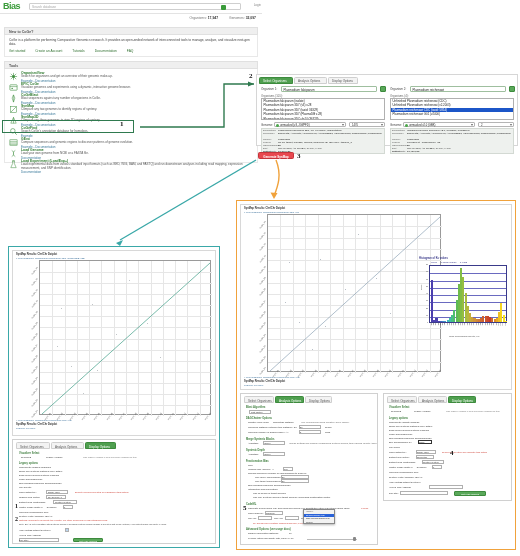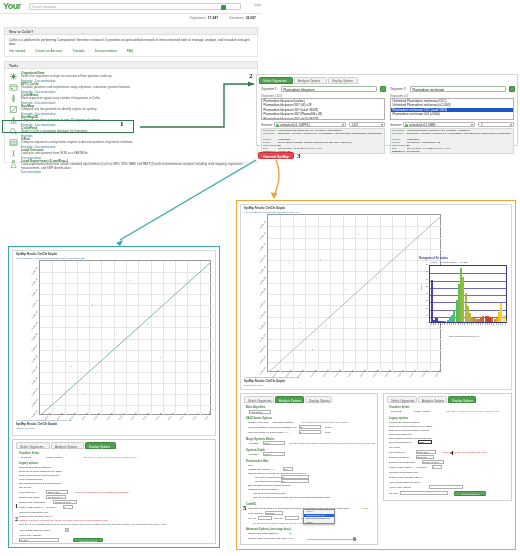--- a/index.html
+++ b/index.html
@@ -124,21 +124,21 @@
   .dd-open { position:absolute; background:#f2f2f2; border:1px solid #8a8a8a; box-shadow:0 1px 2px rgba(0,0,0,.3); }
   .dd-item { height:3.6px; font-size:2.4px; line-height:3.6px; padding-left:2px; color:#222; white-space:nowrap; }
   .dd-item.sel { background:#2a62d8; color:#fff; }
 </style>
 </head>
 <body>
 
 <div class="abs" id="panelA">
 
   <div class="coge-header">
-    <div class="coge-logo">Your</div>
+    <div class="coge-logo">Bias</div>
     <div class="coge-search">
       <span>Search database</span>
       <div class="coge-search-btn"></div>
     </div>
     <div class="coge-login">Login</div>
   </div>
 
   <div class="stats-bar">
     <div class="stats-inner">
       <span>Organisms:</span>

